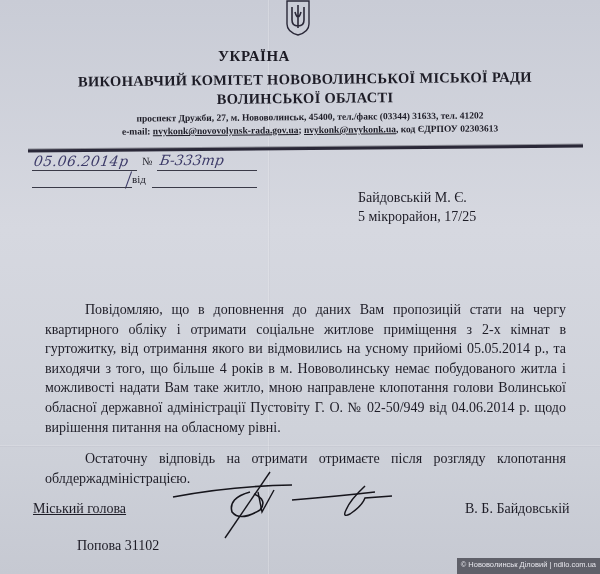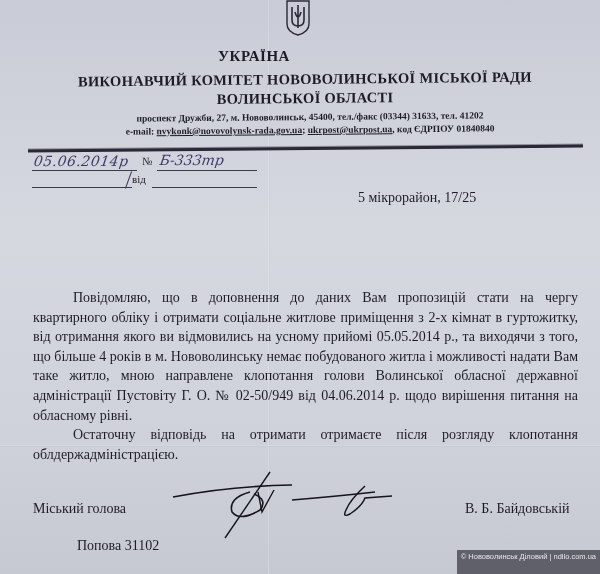--- a/index.html
+++ b/index.html
@@ -60,27 +60,27 @@
     .reg .slash {
       position: absolute; left: 96px; top: 18px; width: 1px; height: 18px; background: #3c3a68; transform: rotate(20deg);
     }
     .addressee {
       position: absolute; left: 358px; top: 188px; font-size: 14px; line-height: 19px;
     }
     .body {
       position: absolute; left: 33px; top: 288px; width: 545px;
       font-size: 14px; line-height: 19.6px; text-align: justify;
     }
-    .body p { margin: 0; text-indent: 40px; }
-    .sig-left { position: absolute; left: 33px; top: 501px; font-size: 14px; }
+    .body p { margin: 12px; text-indent: 40px; }
+    .sig-left { position: absolute; left: 33px; top: 501px; font-size: 14px; text-decoration: underline; }
     .sig-right { position: absolute; left: 465px; top: 501px; font-size: 14px; }
     .executor { position: absolute; left: 33px; top: 538px; font-size: 14px; margin-left: 44px; }
     .signature { position: absolute; left: 170px; top: 470px; width: 260px; height: 70px; }
     .watermark {
-      position: absolute; right: 0; bottom: 0; height: 24px; padding: 0 4px;
+      position: absolute; right: 0; bottom: 0; height: 16px; padding: 0 4px;
       background: rgba(60,60,70,0.75); color: #e8e8ee;
       font-family: "Liberation Sans", sans-serif; font-size: 7.5px; line-height: 14px;
     }
   </style>
 </head>
 <body>
 
 <div>
   <div class="fold-v"></div>
   <div class="fold-h"></div>
@@ -93,38 +93,39 @@
   <div class="h-country">УКРАЇНА</div>
   <div class="h-org">
     <div>ВИКОНАВЧИЙ КОМІТЕТ НОВОВОЛИНСЬКОЇ МІСЬКОЇ РАДИ</div>
     <div>ВОЛИНСЬКОЇ ОБЛАСТІ</div>
   </div>
   <div class="h-addr">
     <div>проспект Дружби, 27, м. Нововолинськ, 45400, тел./факс (03344) 31633, тел. 41202</div>
     <div>
       <span>e-mail:</span>
       <span class="link">nvykonk@novovolynsk-rada.gov.ua</span><span>;</span>
-      <span class="link">ukrpost@ukrpost.ua</span><span>, код ЄДРПОУ 01840840</span>
+      <span class="link">nvykonk@nvykonk.ua</span><span>, код ЄДРПОУ 02303613</span>
     </div>
   </div>
   <div class="rule"></div>
 
   <div class="reg">
     <span class="date">05.06.2014р</span>
     <span class="no-label">№</span>
     <span class="number">Б-333тр</span>
     <div class="line1"></div>
     <div class="line2"></div>
     <div class="slash"></div>
     <span class="from-label">від</span>
     <div class="line3"></div>
     <div class="line4"></div>
   </div>
 
   <div class="addressee">
+    <div>Байдовській М. Є.</div>
     <div>5 мікрорайон, 17/25</div>
   </div>
 
   <div class="body">
     <p>Повідомляю, що в доповнення до даних Вам пропозицій стати на чергу квартирного обліку і отримати соціальне житлове приміщення з 2-х кімнат в гуртожитку, від отримання якого ви відмовились на усному прийомі 05.05.2014 р., та виходячи з того, що більше 4 років в м. Нововолинську немає побудованого житла і можливості надати Вам таке житло, мною направлене клопотання голови Волинської обласної державної адміністрації Пустовіту Г. О. № 02-50/949 від 04.06.2014 р. щодо вирішення питання на обласному рівні.</p>
     <p>Остаточну відповідь на отримати отримаєте після розгляду клопотання облдержадміністрацією.</p>
   </div>
 
   <svg class="signature" viewBox="0 0 260 70">
     <path d="M3 27 Q60 16 122 15" fill="none" stroke="#16151c" stroke-width="1.6"></path>

